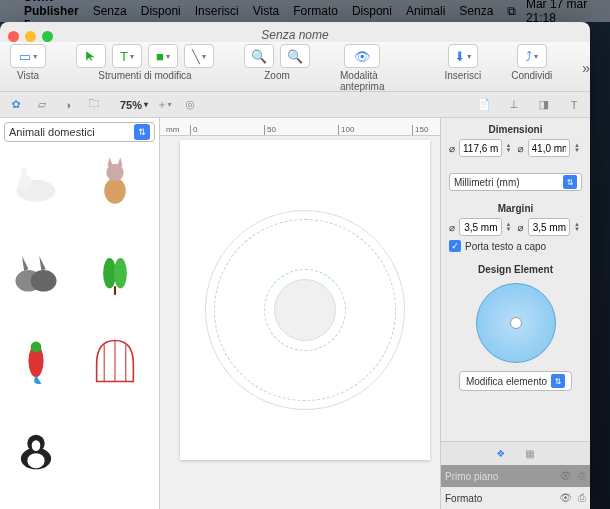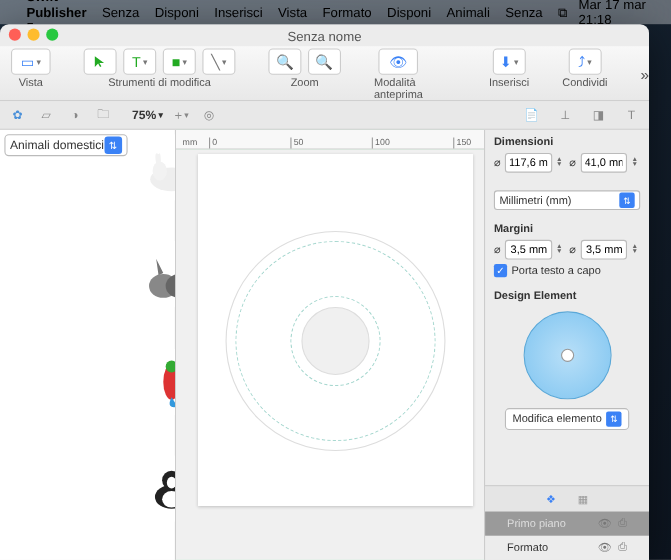--- a/index.html
+++ b/index.html
@@ -5,21 +5,21 @@
   * { box-sizing: border-box; margin: 0; padding: 0; font-family: -apple-system, "Helvetica Neue", Arial, sans-serif; }
   body { width: 610px; height: 509px; background: linear-gradient(135deg,#1a2a3a 0%,#0d1520 100%); overflow: hidden; font-size: 11px; color: #333; }
   
   .menubar { height: 22px; background: rgba(255,255,255,0.35); backdrop-filter: blur(20px); display: flex; align-items: center; padding: 0 10px; gap: 14px; color: #000; font-size: 12px; }
   .menubar .left { display: flex; align-items: center; gap: 14px; }
   .menubar .right { margin-left: auto; display: flex; align-items: center; gap: 10px; }
   .menubar .app { font-weight: 600; }
   .menubar .apple { font-size: 14px; }
   
   .window { position: absolute; top: 22px; left: 0; width: 590px; height: 487px; background: #ececec; border-radius: 8px 8px 0 0; box-shadow: 0 10px 40px rgba(0,0,0,0.5); display: flex; flex-direction: column; overflow: hidden; }
-  .titlebar { height: 20px; display: flex; align-items: flex-start; padding: 4px 8px 0 8px; position: relative; }
+  .titlebar { height: 20px; display: flex; align-items: flex-end; padding: 4px 8px 0 8px; position: relative; font-style: italic; }
   .traffic { display: flex; gap: 6px; }
   .dot { width: 11px; height: 11px; border-radius: 50%; }
   .dot.r { background: #ff5f57; } .dot.y { background: #febc2e; } .dot.g { background: #28c840; }
   .wtitle { position: absolute; left: 0; right: 0; text-align: center; font-size: 12px; color: #555; }
   
   .toolbar { height: 50px; display: flex; align-items: flex-start; padding: 2px 10px 0 10px; gap: 30px; border-bottom: 1px solid #ccc; background: linear-gradient(#f8f8f8,#e8e8e8); }
   .tgroup { display: flex; flex-direction: column; align-items: center; gap: 2px; }
   .tlabel { font-size: 10px; color: #555; }
   .tbtns { display: flex; gap: 6px; }
   .tbtn { width: 30px; height: 24px; background: #fff; border: 1px solid #ccc; border-radius: 4px; display: flex; align-items: center; justify-content: center; font-size: 13px; color: #555; cursor: pointer; }
@@ -27,54 +27,54 @@
   .tbtn .dd { font-size: 8px; margin-left: 2px; color: #777; }
   .toolbar .spacer { flex: 1; }
   
   .subbar { height: 26px; background: #e8e8e8; border-bottom: 1px solid #d0d0d0; display: flex; align-items: center; padding: 0 6px; gap: 6px; }
   .sb-ico { width: 20px; height: 20px; display: flex; align-items: center; justify-content: center; color: #4a90d9; border-radius: 3px; }
   .sb-ico.gray { color: #888; }
   .zoom { margin-left: 10px; display: flex; align-items: center; gap: 2px; font-weight: 600; font-size: 11px; }
   .sb-right { margin-left: auto; display: flex; gap: 10px; }
   
   .content { flex: 1; display: flex; overflow: hidden; }
-  .sidebar { width: 160px; background: #fff; border-right: 1px solid #ccc; display: flex; flex-direction: row; }
+  .sidebar { width: 160px; background: #fff; border-right: 1px solid #ccc; display: flex; flex-direction: column; }
   .catsel { margin: 4px; height: 20px; background: #fff; border: 1px solid #bbb; border-radius: 4px; display: flex; align-items: center; padding: 0 4px; font-size: 11px; position: relative; }
   .catsel .end { margin-left: auto; width: 16px; height: 16px; background: #3b82f6; border-radius: 3px; color: #fff; display: flex; align-items: center; justify-content: center; font-size: 9px; }
   .clipart { flex: 1; overflow: auto; padding: 4px; display: grid; grid-template-columns: 1fr 1fr; gap: 6px; }
   .clip { width: 64px; height: 60px; background: #fff; display: flex; align-items: center; justify-content: center; }
   .clip svg { width: 54px; height: 54px; }
   .canvas { flex: 1; background: #86efac; position: relative; display: flex; flex-direction: column; }
   .ruler-h { height: 18px; background: #f8f8f8; border-bottom: 1px solid #ccc; display: flex; align-items: flex-end; font-size: 8px; color: #666; position: relative; }
   .ruler-h span { position: absolute; border-left: 1px solid #999; padding-left: 2px; height: 10px; }
   .stage { flex: 1; position: relative; background: #f0f0f0; }
   .page { position: absolute; left: 20px; top: 4px; width: 250px; height: 320px; background: #fff; box-shadow: 0 1px 3px rgba(0,0,0,0.2); }
   .cd-outer { position: absolute; left: 50%; top: 50%; width: 200px; height: 200px; transform: translate(-50%,-45%); border-radius: 50%; border: 1px solid #ddd; }
   .cd-dash { position: absolute; inset: 8px; border: 1.5px dashed #a8d8d0; border-radius: 50%; }
   .cd-inner-dash { position: absolute; left: 50%; top: 50%; width: 82px; height: 82px; transform: translate(-50%,-50%); border: 1.5px dashed #a8d8d0; border-radius: 50%; }
   .cd-hole { position: absolute; left: 50%; top: 50%; width: 62px; height: 62px; transform: translate(-50%,-50%); border: 1px solid #ddd; border-radius: 50%; background: #f0f0f0; }
   
   .inspector { width: 150px; background: #ececec; border-left: 1px solid #ccc; display: flex; flex-direction: column; font-size: 10px; }
   .sec { padding: 6px 8px; }
-  .sec h4 { font-size: 10px; font-weight: 600; margin-bottom: 4px; }
+  .sec h4 { font-size: 10px; font-weight: 600; margin-bottom: 4px; text-align: center; }
   .dimrow { display: flex; gap: 4px; align-items: center; margin-bottom: 4px; }
   .dimin { flex: 1; background: #fff; border: 1px solid #bbb; border-radius: 3px; height: 18px; display: flex; align-items: center; padding: 0 3px; }
   .dimin input { border: 0; width: 100%; font-size: 10px; text-align: right; outline: none; background: transparent; }
   .stepper { width: 8px; display: flex; flex-direction: column; font-size: 6px; color: #666; line-height: 5px; }
   .unitsel { width: 100%; background: #fff; border: 1px solid #bbb; border-radius: 3px; height: 18px; display: flex; align-items: center; padding: 0 4px; position: relative; }
   .unitsel .end { margin-left: auto; width: 14px; height: 14px; background: #3b82f6; border-radius: 2px; color: #fff; display: flex; align-items: center; justify-content: center; font-size: 8px; }
   .chk { display: flex; align-items: center; gap: 4px; margin-top: 4px; }
   .chkbox { width: 12px; height: 12px; background: #3b82f6; border-radius: 2px; color: #fff; font-size: 9px; display: flex; align-items: center; justify-content: center; }
   .designel { margin: 8px auto; width: 80px; height: 80px; position: relative; }
   .disc { position: absolute; inset: 0; border-radius: 50%; background: radial-gradient(circle,#b8dff8 0%,#7ec4f0 100%); border: 1px solid #5aa8d8; }
   .disc-h { position: absolute; left: 50%; top: 50%; width: 12px; height: 12px; transform: translate(-50%,-50%); border-radius: 50%; background: #fff; border: 1px solid #999; }
   .modbtn { margin: 4px auto; display: flex; align-items: center; gap: 4px; background: #fff; border: 1px solid #bbb; border-radius: 4px; padding: 2px 6px; width: fit-content; }
   .modbtn .end { width: 14px; height: 14px; background: #3b82f6; border-radius: 2px; color: #fff; display: flex; align-items: center; justify-content: center; font-size: 8px; }
   .layer-tabs { margin-top: auto; height: 24px; border-top: 1px solid #ccc; display: flex; align-items: center; justify-content: center; gap: 20px; color: #3b82f6; background: #e5e5e5; }
-  .layer-row { height: 22px; display: flex; align-items: center; padding: 0 20px; font-size: 10px; }
+  .layer-row { height: 22px; display: flex; align-items: center; padding: 0 4px; font-size: 10px; }
   .layer-row.dim { background: #9a9a9a; color: #ddd; }
   .layer-row .ricons { margin-left: auto; display: flex; gap: 6px; color: #777; }
 </style>
 </head>
 <body>
 
 <div class="menubar">
   <div class="left">
     <span class="apple"></span>
     <span class="app">Swift Publisher 5</span>

